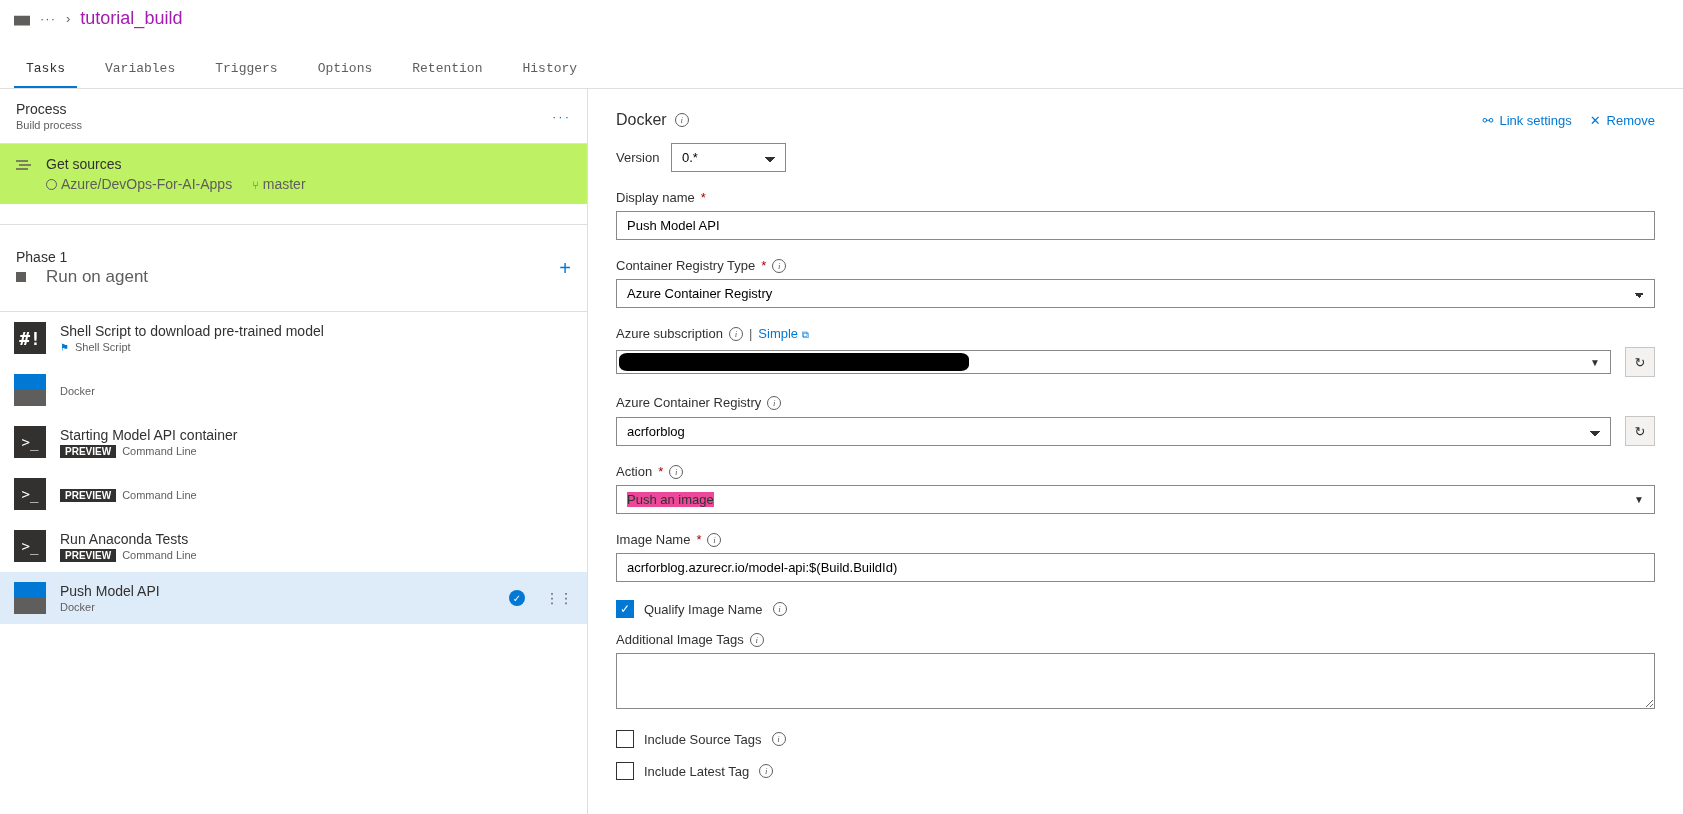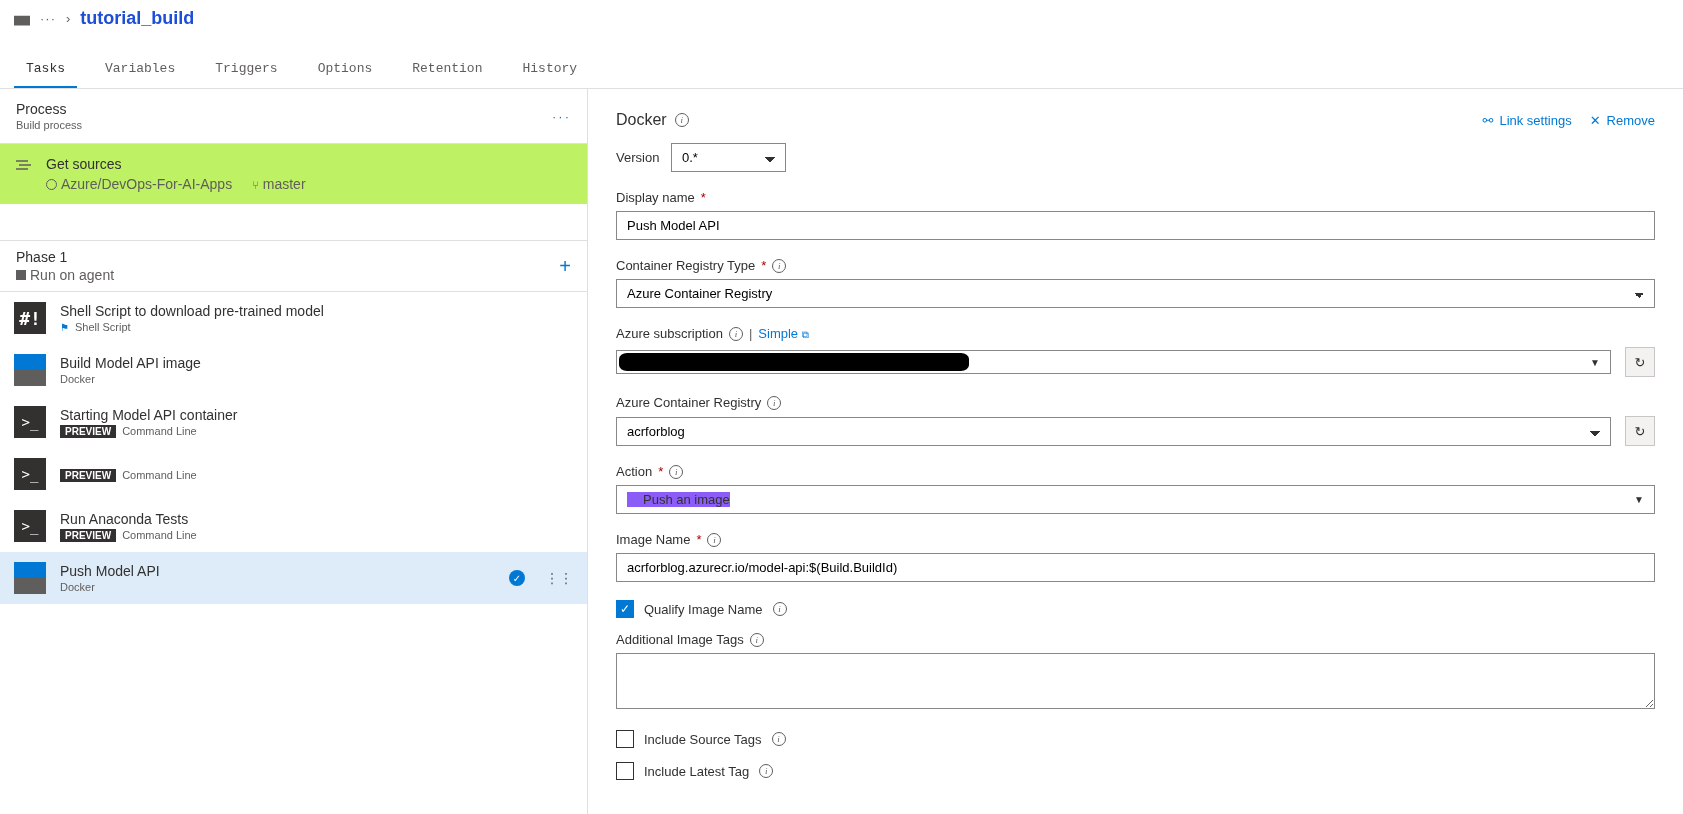--- a/index.html
+++ b/index.html
@@ -4,21 +4,21 @@
   <style>
     * { box-sizing: border-box; margin: 0; padding: 0; }
     body { font-family: 'Segoe UI', Tahoma, sans-serif; font-size: 13px; color: #323130; background: #fff; }
     
     
     .breadcrumb { display: flex; align-items: center; padding: 8px 14px; gap: 10px; }
     .breadcrumb-icon { width: 16px; height: 14px; background: #605e5c; clip-path: polygon(0 30%, 100% 30%, 100% 100%, 0 100%); position: relative; }
     .breadcrumb-icon::before { content: ''; position: absolute; top: -4px; left: 4px; right: 4px; height: 4px; background: #605e5c; }
     .breadcrumb-dots { color: #605e5c; letter-spacing: 1px; cursor: pointer; }
     .breadcrumb-chevron { color: #605e5c; }
-    .breadcrumb-title { font-size: 18px; font-weight: 700; color: #1d4ed8; }
+    .breadcrumb-title { font-size: 18px; font-weight: 400; color: #a21caf; }
     
     
     .tabs { display: flex; gap: 16px; padding: 0 14px; border-bottom: 1px solid #e1dfdd; margin-top: 14px; font-family: Liberation Mono, monospace; }
     .tab { padding: 10px 12px; cursor: pointer; color: #605e5c; border-bottom: 2px solid transparent; }
     .tab.active { color: #323130; border-bottom: 2px solid #0078d4; font-weight: 400; }
     
     
     .main { display: flex; }
     .left-panel { width: 588px; border-right: 1px solid #e1dfdd; min-height: 740px; }
     .right-panel { flex: 1; padding: 22px 28px; }
@@ -31,23 +31,23 @@
     
     
     .get-sources { padding: 12px 16px; background: #bef264; display: flex; align-items: flex-start; gap: 14px; }
     .src-icon { width: 16px; height: 12px; margin-top: 3px; }
     .src-icon svg { width: 100%; height: 100%; }
     .get-sources-title { font-size: 14px; }
     .get-sources-meta { display: flex; gap: 20px; margin-top: 4px; font-size: 14px; color: #605e5c; }
     .meta-item { display: flex; align-items: center; gap: 4px; }
     
     
-    .phase-header { padding: 8px 16px; border-top: 1px solid #e1dfdd; border-bottom: 1px solid #e1dfdd; display: flex; justify-content: space-between; align-items: center; background: #fff; margin-top: 36px; }
+    .phase-header { padding: 24px 16px; border-top: 1px solid #e1dfdd; border-bottom: 1px solid #e1dfdd; display: flex; justify-content: space-between; align-items: center; background: #fff; margin-top: 20px; }
     .phase-title { font-size: 14px; }
-    .phase-sub { font-size: 14px; color: #605e5c; margin-top: 2px; display: flex; align-items: center; gap: 4px; }
+    .phase-sub { font-size: 17px; color: #605e5c; margin-top: 2px; display: flex; align-items: center; gap: 20px; }
     .plus-btn { color: #0078d4; font-size: 20px; font-weight: 300; cursor: pointer; }
     
     
     .task { display: flex; align-items: center; padding: 10px 14px; gap: 14px; cursor: pointer; }
     .task.selected { background: #deecf9; }
     .task-icon { width: 32px; height: 32px; display: flex; align-items: center; justify-content: center; flex-shrink: 0; font-size: 16px; }
     .icon-shell { background: #323130; color: #fff; font-weight: bold; font-family: monospace; font-size: 18px; }
     .icon-docker { background: linear-gradient(to bottom, #0078d4 50%, #605e5c 50%); position: relative; }
     .icon-docker::before { content: ''; position: absolute; top: 6px; left: 6px; width: 6px; height: 5px; background: #0078d4; box-shadow: 8px 0 #0078d4, 16px 0 #0078d4; }
     .icon-cmd { background: #323130; color: #fff; font-family: monospace; font-size: 14px; }
@@ -79,21 +79,21 @@
     .refresh-btn { width: 30px; height: 30px; border: 1px solid #c8c6c4; background: #f3f2f1; display: flex; align-items: center; justify-content: center; cursor: pointer; }
     
     .divider { color: #605e5c; }
     .link { color: #0078d4; cursor: pointer; }
     .ext-icon { font-size: 10px; }
     
     .redacted { width: 350px; height: 18px; background: #000; border-radius: 8px / 6px; margin: 2px 0 2px 2px; }
     .select-redacted { display: flex; align-items: center; border: 1px solid #8a8886; justify-content: space-between; padding-right: 10px; }
     .select-redacted .chev { font-size: 10px; color: #323130; }
     
-    .highlighted-text { background: #8b5cf6; display: inline; padding-left: 16px; }
+    .highlighted-text { background: #ec4899; display: inline; }
     .select-wrap-highlight { border: 1px solid #8a8886; padding: 6px 10px; display: flex; justify-content: space-between; align-items: center; cursor: pointer; }
     .select-wrap-highlight .chev { font-size: 10px; }
     
     .checkbox-row { display: flex; align-items: center; gap: 10px; margin-bottom: 14px; }
     .checkbox { width: 18px; height: 18px; border: 1px solid #323130; display: flex; align-items: center; justify-content: center; cursor: pointer; }
     .checkbox.checked { background: #0078d4; border-color: #0078d4; color: #fff; font-size: 12px; }
     
     .flag-icon { color: #0078d4; font-size: 10px; }
     .agent-icon { width: 10px; height: 10px; background: #605e5c; display: inline-block; }
     .gh-icon { width: 11px; height: 11px; border: 1px solid #605e5c; border-radius: 50%; display: inline-block; }
@@ -171,21 +171,20 @@
           <div class="task-sub">
               <span class="flag-icon">⚑</span>
               <span>Shell Script</span>
             </div>
         </div>
       </div>
 
       <div class="task">
         <div class="task-icon icon-docker"></div>
         <div class="task-body">
-          <div class="task-title">Build Model API image</div>
           <div class="task-sub">Docker</div>
         </div>
       </div>
 
       <div class="task">
         <div class="task-icon icon-cmd">&gt;_</div>
         <div class="task-body">
           <div class="task-title">Starting Model API container</div>
           <div class="task-sub">
               <span class="preview-badge">PREVIEW</span>

